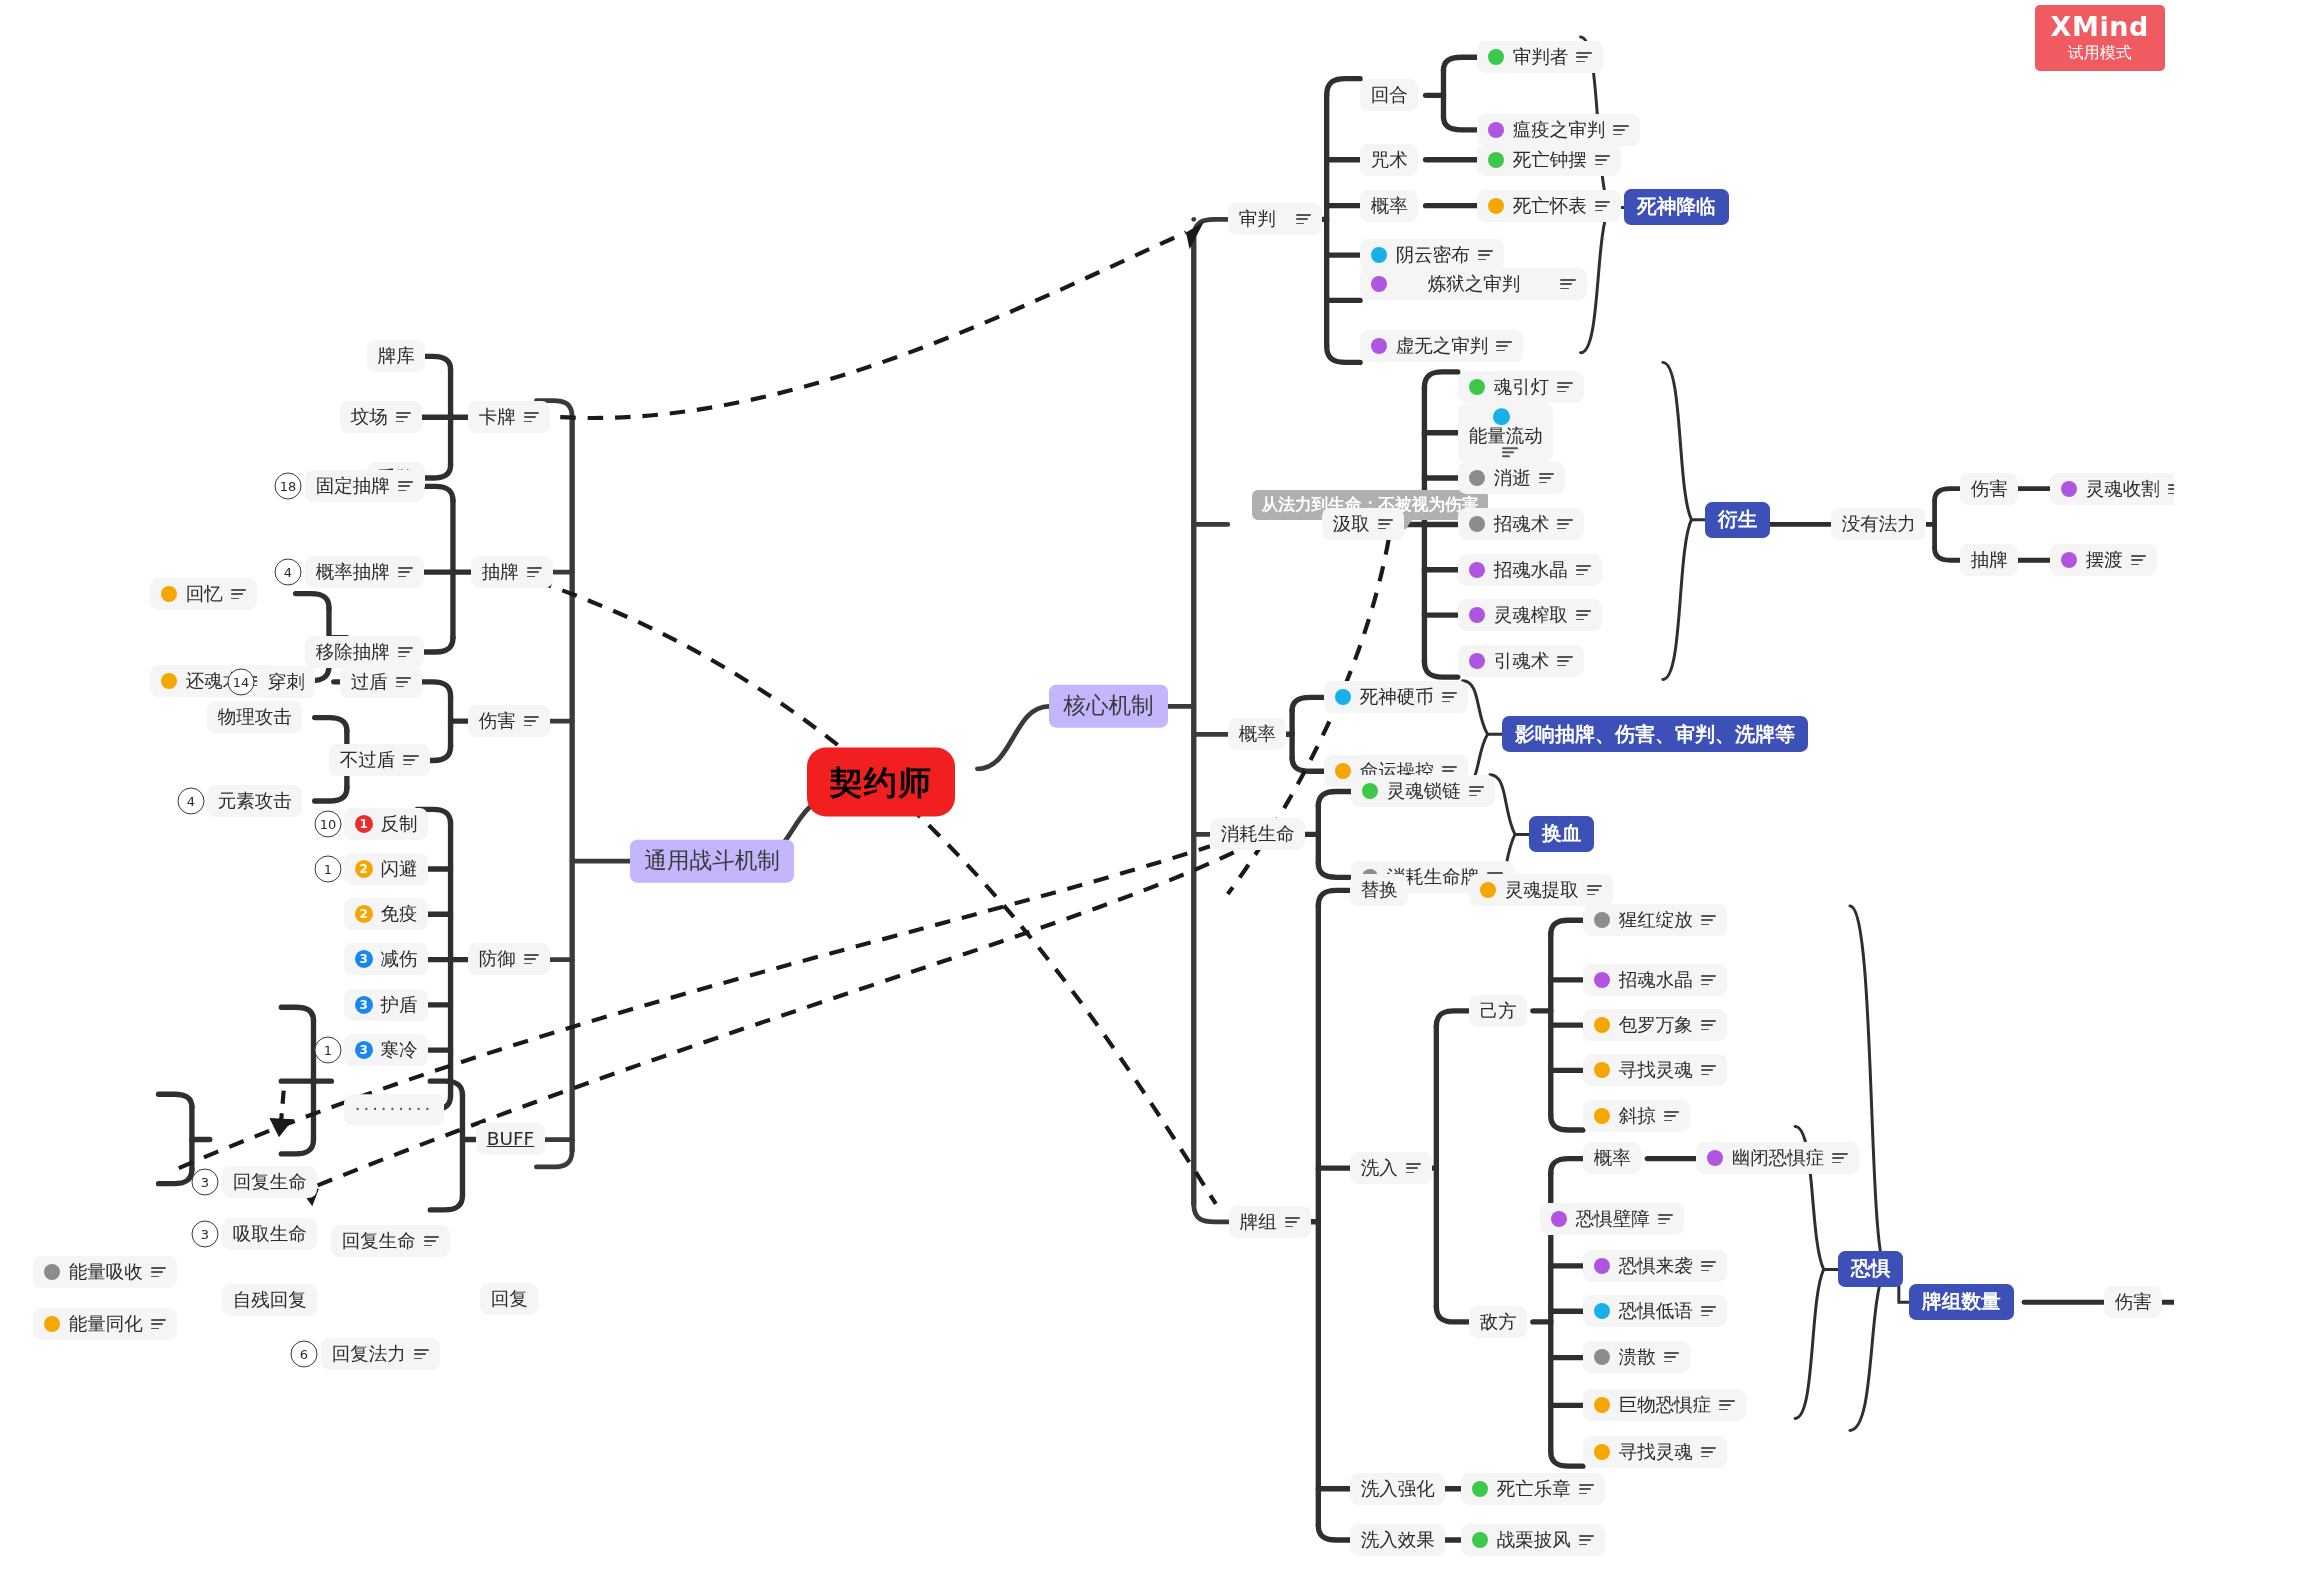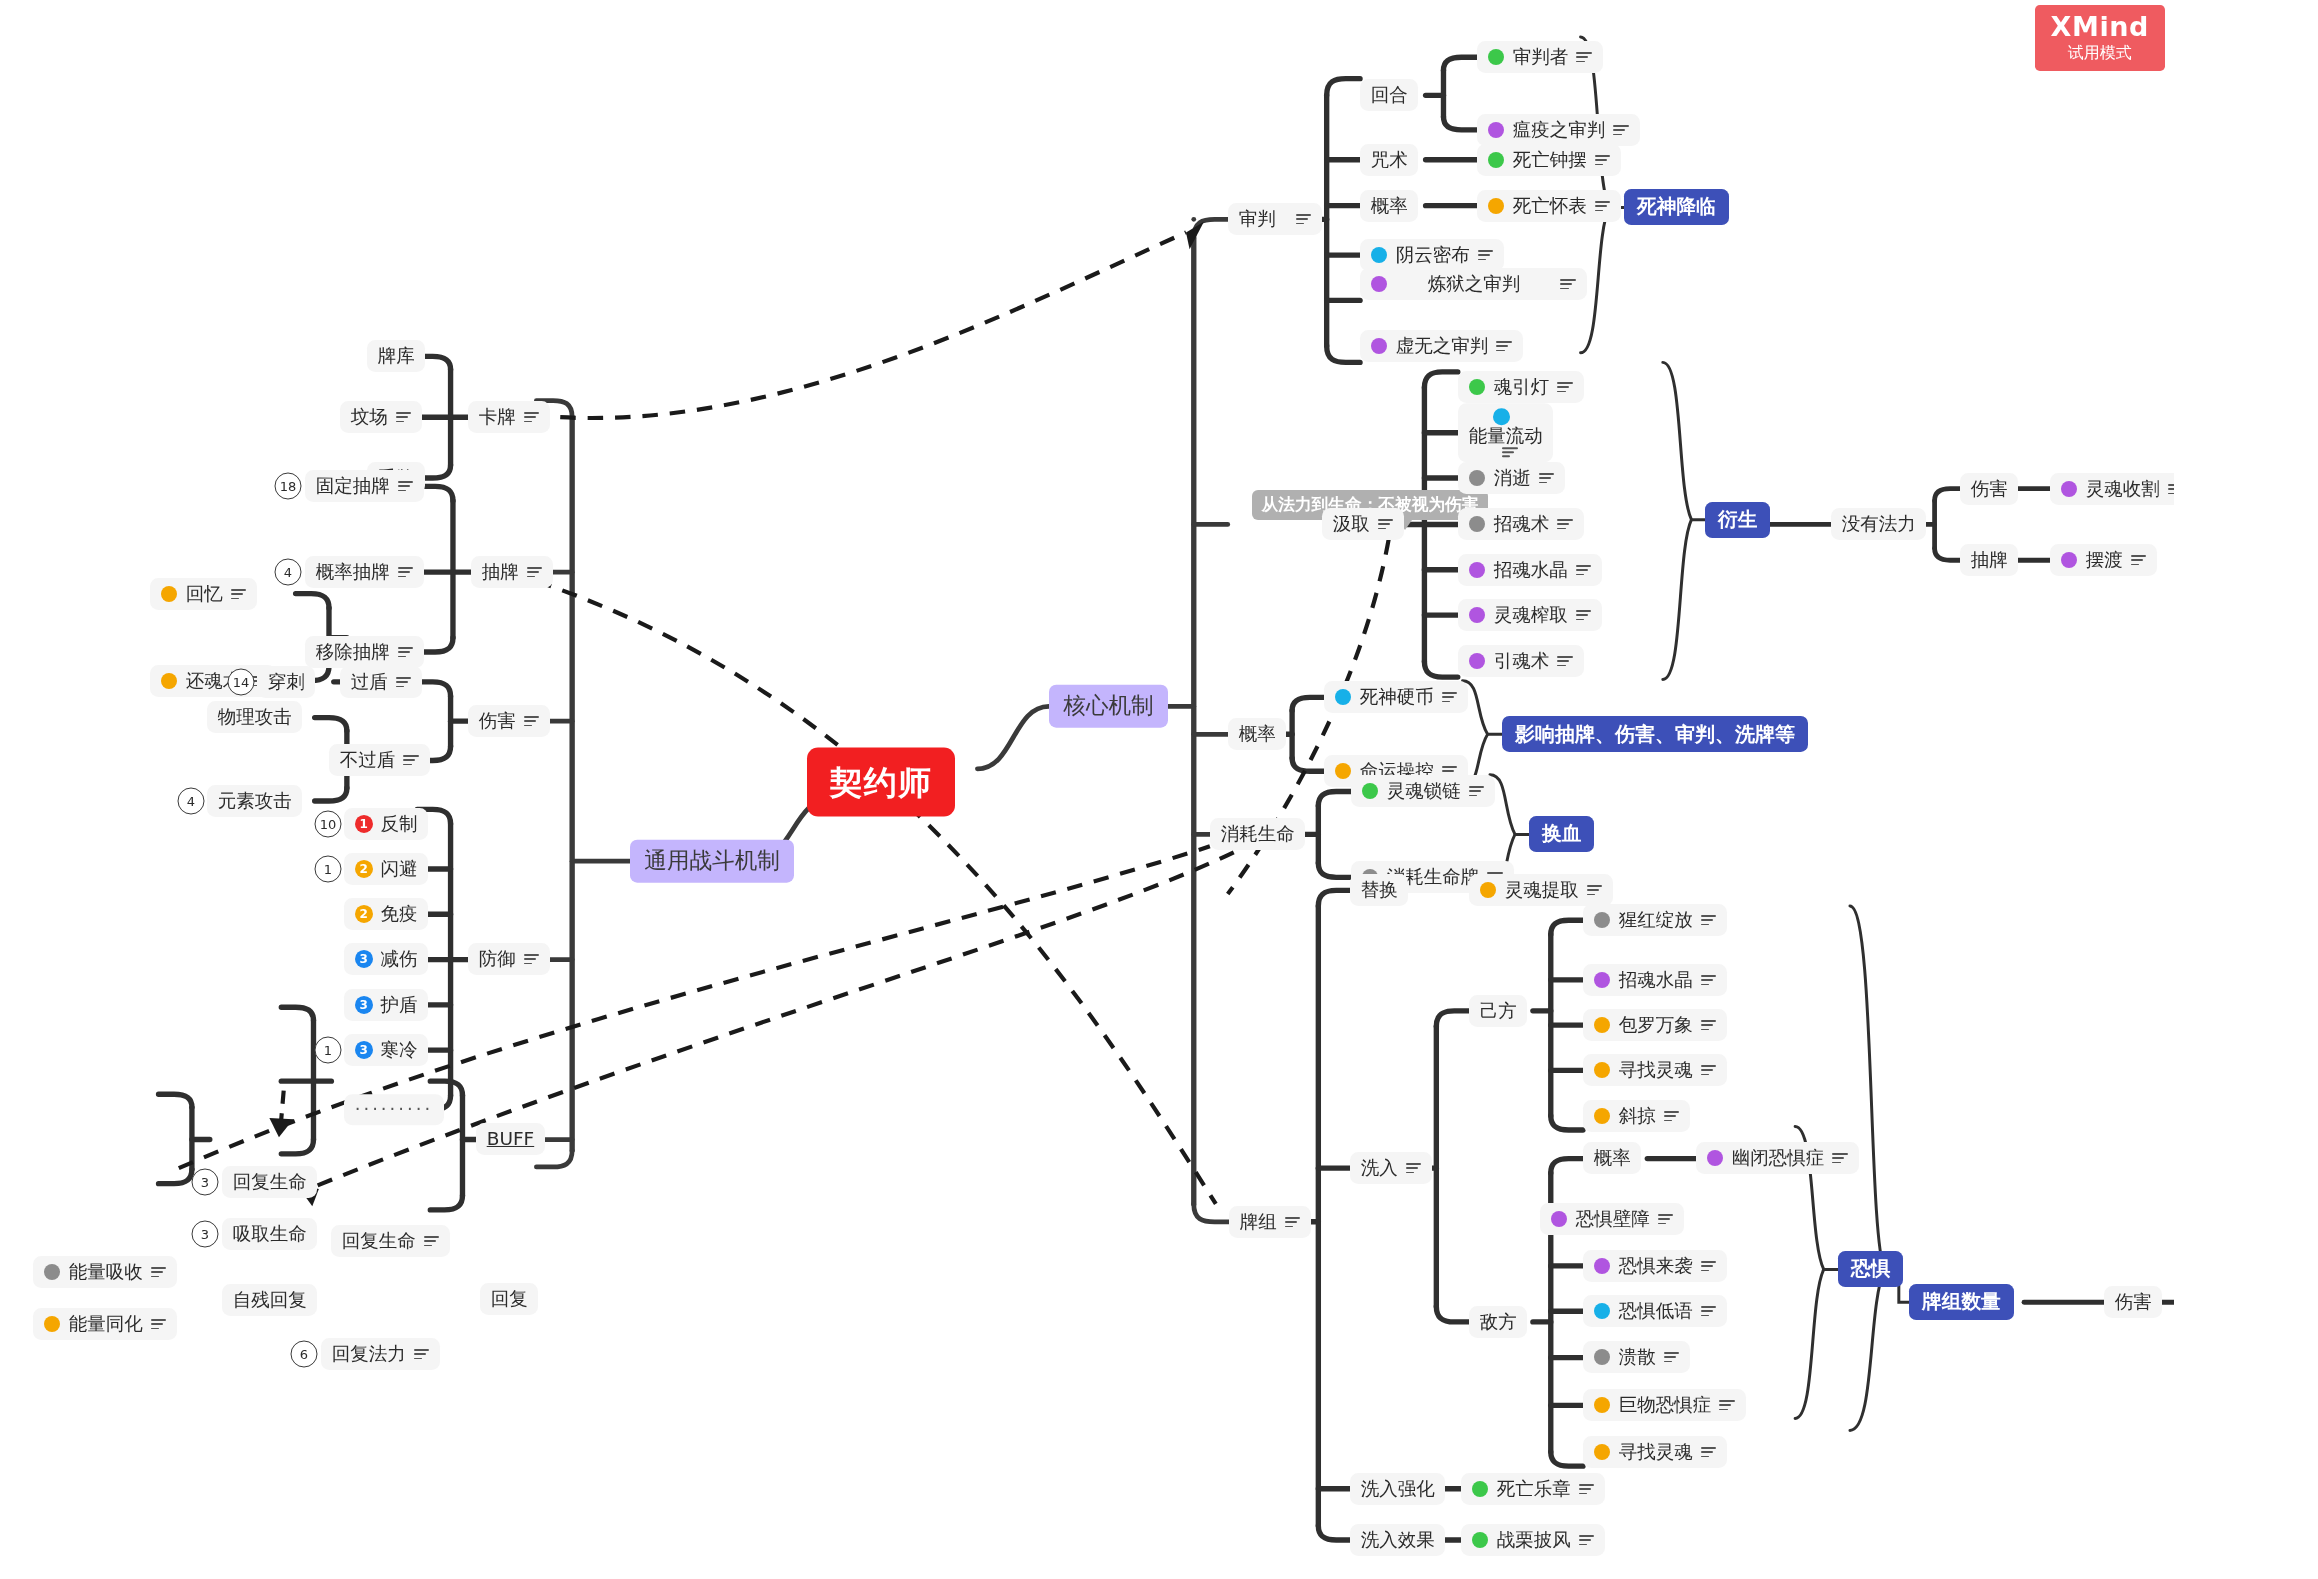--- a/index.html
+++ b/index.html
@@ -19,24 +19,24 @@
     font-size:18.5px;
     line-height:1.15;
     white-space:nowrap;
     transform:translateY(-50%);
   }
   .node .lbl{display:inline-block;}
 
   
   .central{
     background:#f21f21;
-    color:#ffffff;
+    color:#000000;
     font-size:33px;
     font-weight:bold;
-    border-radius:11px;
+    border-radius:19px;
     padding:15.5px 22.6px;
     letter-spacing:1.2px;
   }
   
   .main-branch{
     background:#c4b5fd;
     font-size:22.6px;
     color:#3a3a3a;
     padding:8.3px 14.3px;
     border-radius:7.2px;

